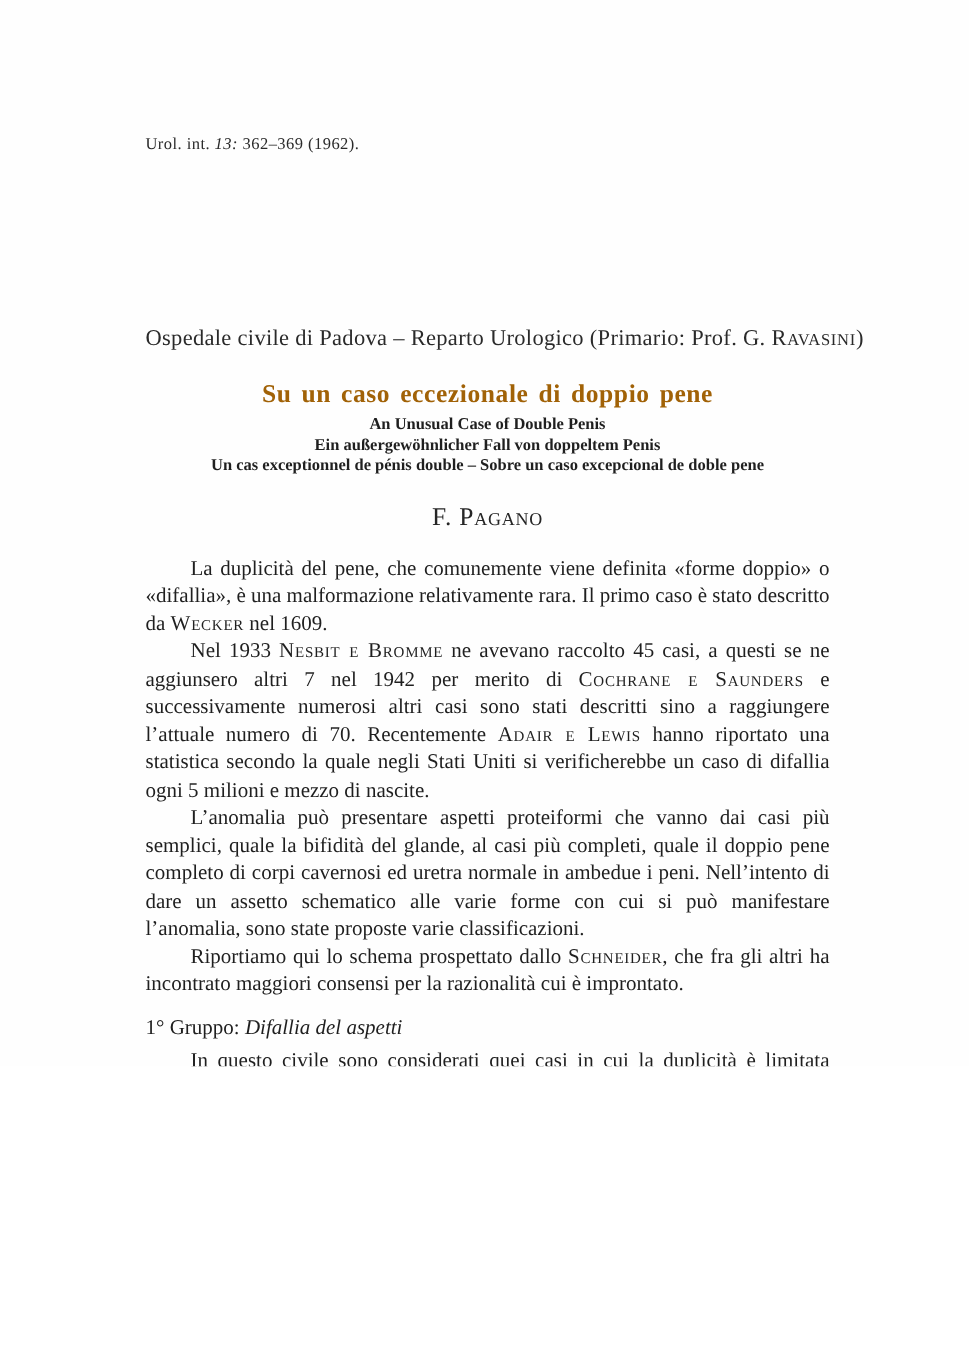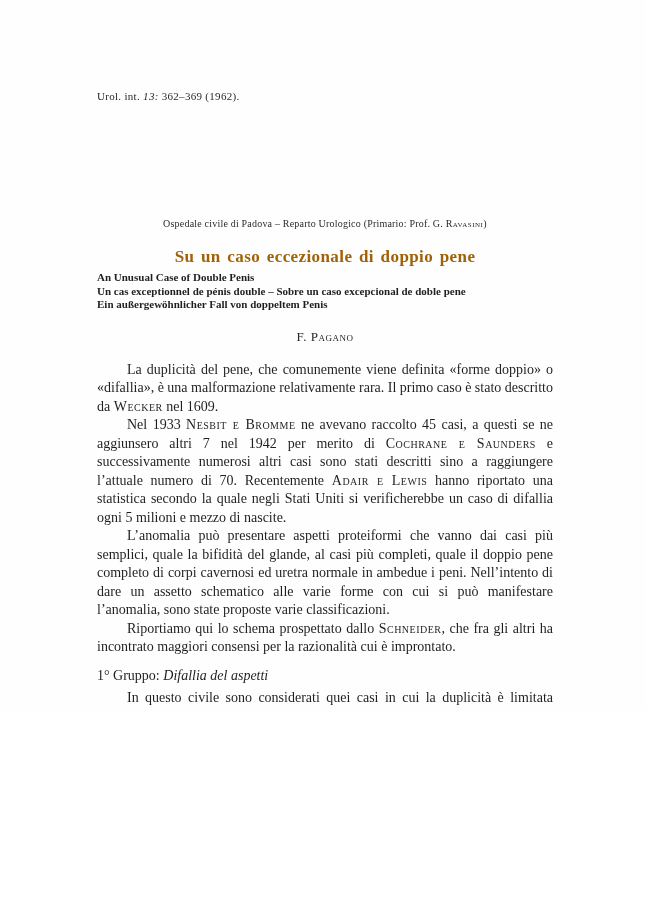--- a/index.html
+++ b/index.html
@@ -22,47 +22,47 @@
     top: 90px;
     width: 456px;
   }
   .journal-ref {
     font-size: 11px;
     letter-spacing: 0.3px;
     color: #2a2a2a;
   }
   .institution {
     margin-top: 116px;
-    font-size: 10px;
+    font-size: 15px;
     text-align: center;
     letter-spacing: 0.2px;
     color: #2a2a2a;
     white-space: nowrap;
   }
   .title {
     margin: 18px 0 0 0;
     font-size: 17px;
     font-weight: bold;
     text-align: center;
     letter-spacing: 0.4px;
     word-spacing: 2px;
     color: #a16207;
   }
   .subtitles {
     margin-top: 4px;
-    text-align: left;
+    text-align: center;
     font-weight: bold;
     font-size: 11px;
     line-height: 13.5px;
     color: #1f1f1f;
   }
   .author {
     margin-top: 17px;
     text-align: center;
-    font-size: 13px;
+    font-size: 17px;
     font-variant: small-caps;
     letter-spacing: 1.5px;
     color: #262626;
   }
   .body-text {
     margin-top: 16px;
     font-size: 14px;
     line-height: 18.5px;
     text-align: justify;
     color: #1f1f1f;
@@ -93,22 +93,22 @@
   <div class="content">
 
     <div class="journal-ref"><span>Urol. int. </span><span class="i">13:</span><span> 362–369 (1962).</span></div>
 
     <div class="institution"><span>Ospedale civile di Padova – Reparto Urologico (Primario: Prof. G. </span><span class="sc">Ravasini</span><span>)</span></div>
 
     <h1 class="title">Su un caso eccezionale di doppio pene</h1>
 
     <div class="subtitles">
       <div>An Unusual Case of Double Penis</div>
+      <div>Ein außergewöhnlicher Fall von doppeltem Penis</div>
       <div>Un cas exceptionnel de pénis double – Sobre un caso excepcional de doble pene</div>
-      <div>Ein außergewöhnlicher Fall von doppeltem Penis</div>
     </div>
 
     <div class="author"><span class="sc">F. Pagano</span></div>
 
     <div class="body-text">
       <p><span>La duplicità del pene, che comunemente viene definita «forme doppio» o «difallia», è una malformazione relativamente rara. Il primo caso è stato descritto da </span><span class="sc">Wecker</span><span> nel 1609.</span></p>
       <p><span>Nel 1933 </span><span class="sc">Nesbit e Bromme</span><span> ne avevano raccolto 45 casi, a questi se ne aggiunsero altri 7 nel 1942 per merito di </span><span class="sc">Cochrane e Saunders</span><span> e successivamente numerosi altri casi sono stati descritti sino a raggiungere l’attuale numero di 70. Recentemente </span><span class="sc">Adair e Lewis</span><span> hanno riportato una statistica secondo la quale negli Stati Uniti si verificherebbe un caso di difallia ogni 5 milioni e mezzo di nascite.</span></p>
       <p><span>L’anomalia può presentare aspetti proteiformi che vanno dai casi più semplici, quale la bifidità del glande, al casi più completi, quale il doppio pene completo di corpi cavernosi ed uretra normale in ambedue i peni. Nell’intento di dare un assetto schematico alle varie forme con cui si può manifestare l’anomalia, sono state proposte varie classificazioni.</span></p>
       <p><span>Riportiamo qui lo schema prospettato dallo </span><span class="sc">Schneider</span><span>, che fra gli altri ha incontrato maggiori consensi per la razionalità cui è improntato.</span></p>
 

